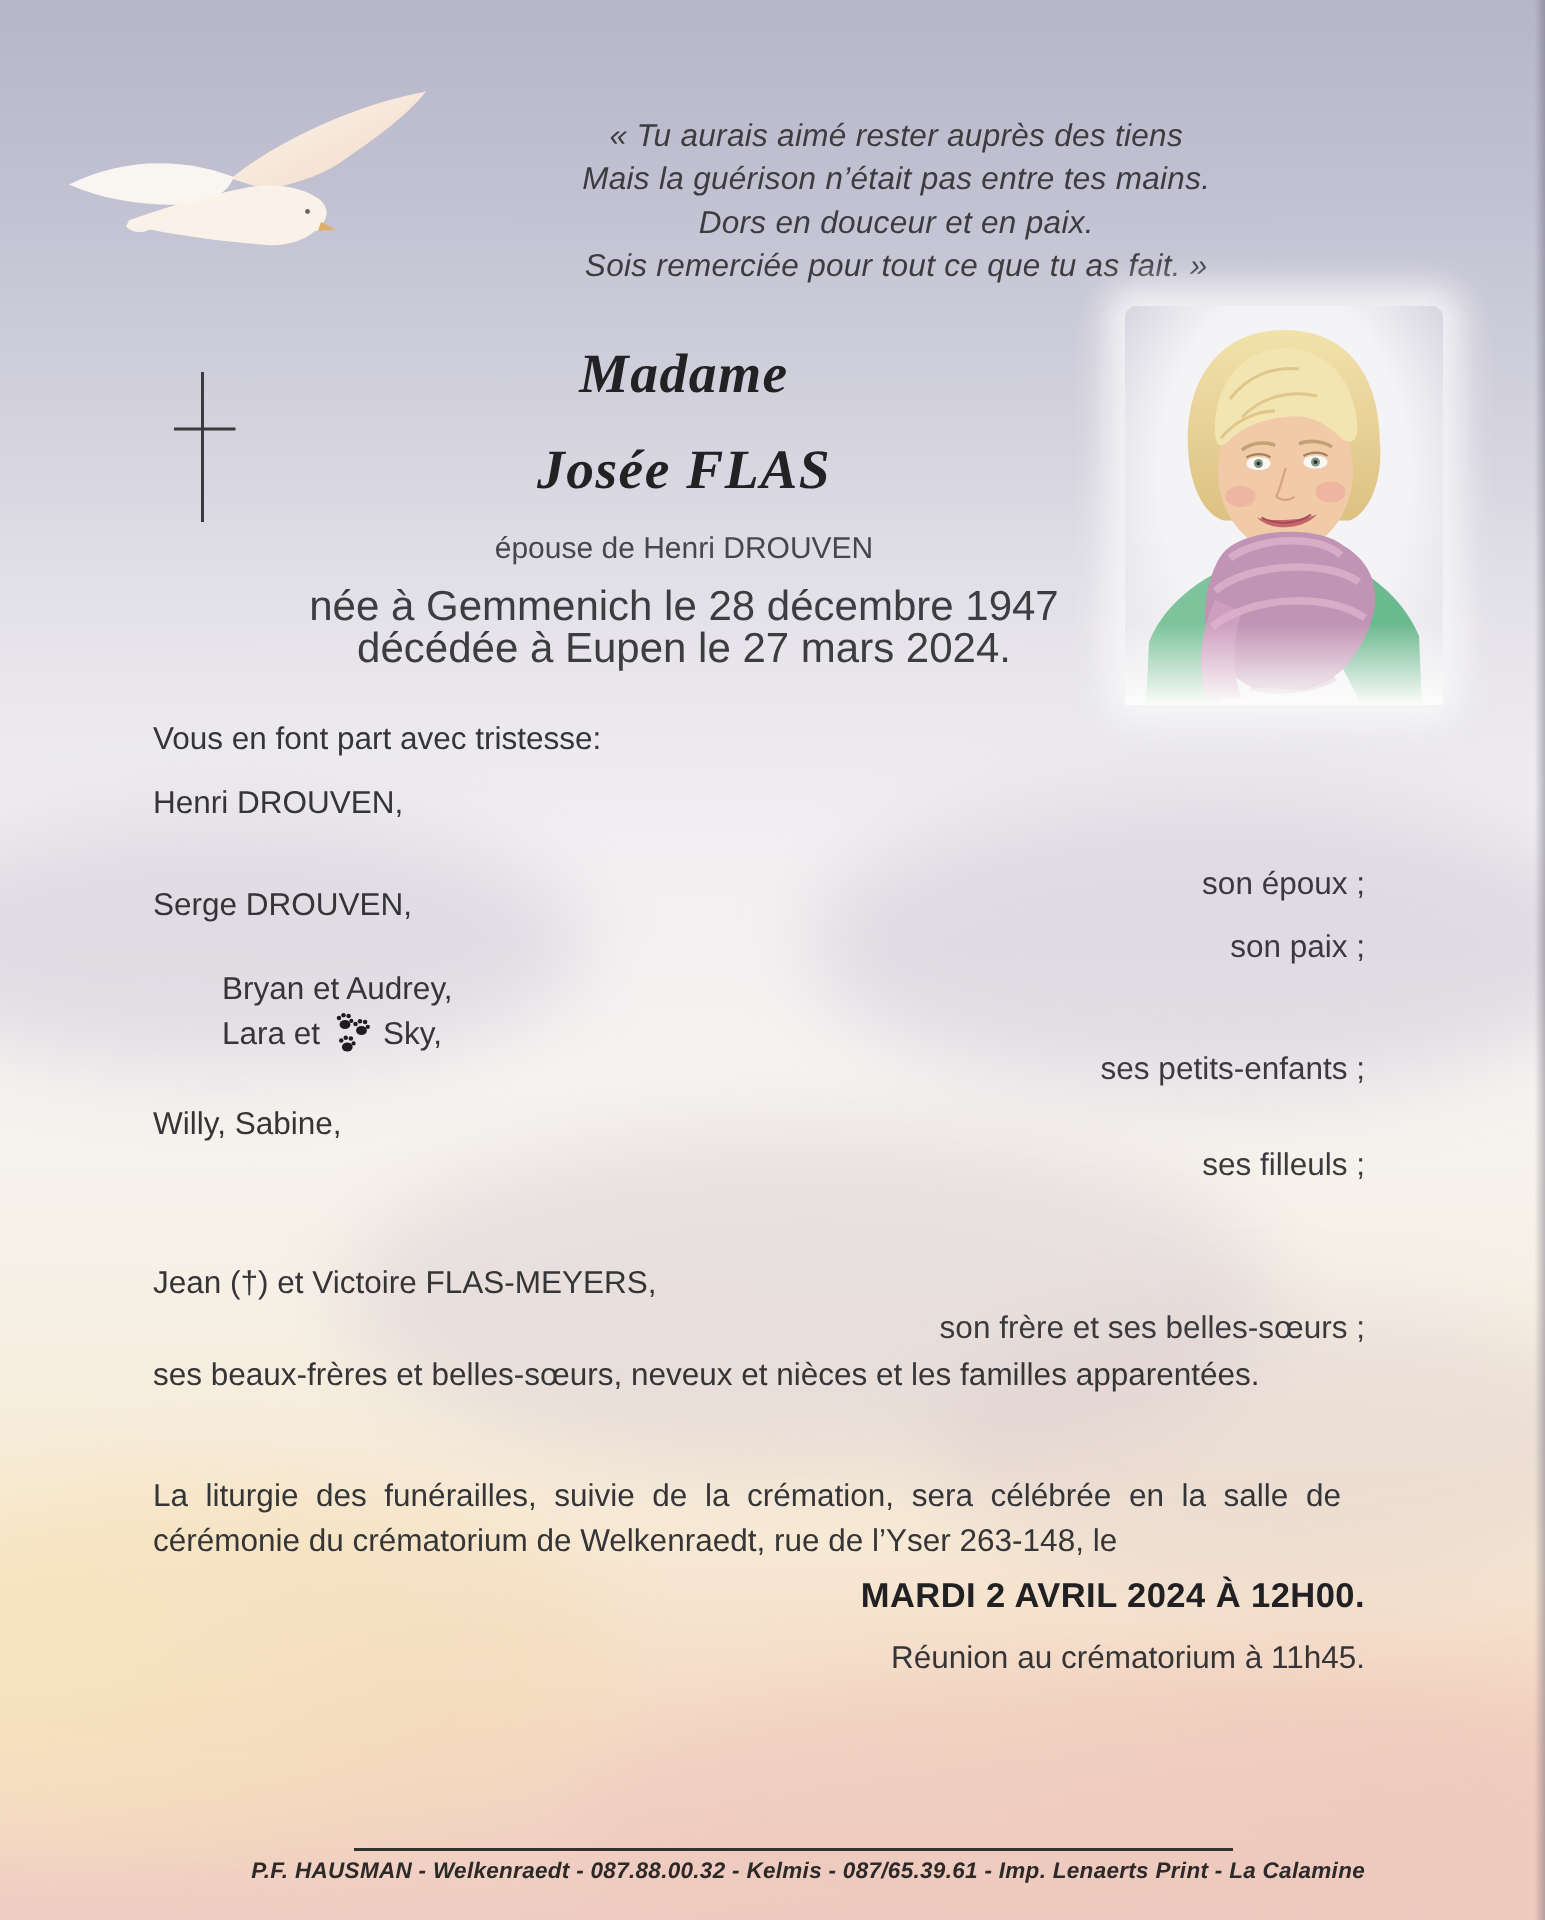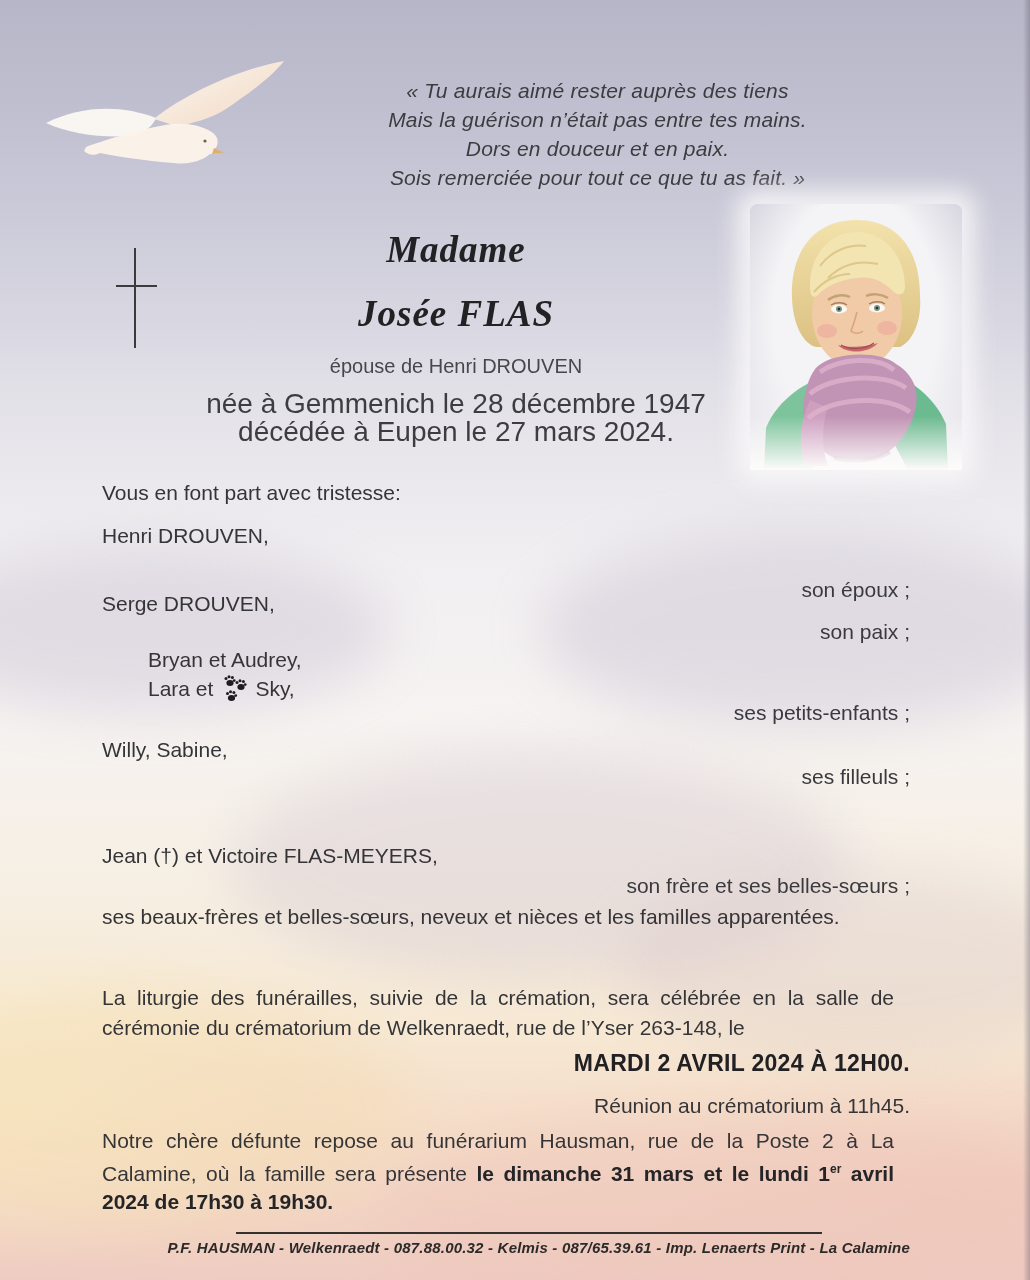--- a/index.html
+++ b/index.html
@@ -206,20 +206,17 @@
 
   <div class="abs line col-l" style="top:843px;">Jean (†) et Victoire FLAS-MEYERS,</div>
   <div class="abs line rel" style="top:873px;">son frère et ses belles-sœurs ;</div>
 
   <div class="abs line col-l" style="top:904px;">ses beaux-frères et belles-sœurs, neveux et nièces et les familles apparentées.</div>
 
   <div class="abs line col-l just" style="top:983px;line-height:30px;">La liturgie des funérailles, suivie de la crémation, sera célébrée en la salle de cérémonie du crématorium de Welkenraedt, rue de l’Yser 263-148, le</div>
   <div class="abs center-col mardi" style="top:1050px;">MARDI 2 AVRIL 2024 À 12H00.</div>
   <div class="abs line center-col" style="top:1093px;">Réunion au crématorium à 11h45.</div>
 
-  <div class="abs line col-l just repose" style="top:1127px;">
-    <span>Notre chère défunte repose au funérarium Hausman, rue de la Poste 2 à La Calamine, où la famille sera présente </span><span class="bold">le dimanche 31 mars et le lundi 1</span><sup class="bold">er</sup><span class="bold"> avril 2024 de 17h30 à 19h30.</span>
-  </div>
 
   <div class="abs footer-rule"></div>
   <div class="abs footer-text">P.F. HAUSMAN  -  Welkenraedt - 087.88.00.32 - Kelmis - 087/65.39.61 - Imp. Lenaerts Print - La Calamine</div>
 
 </div>
 
 </body></html>

